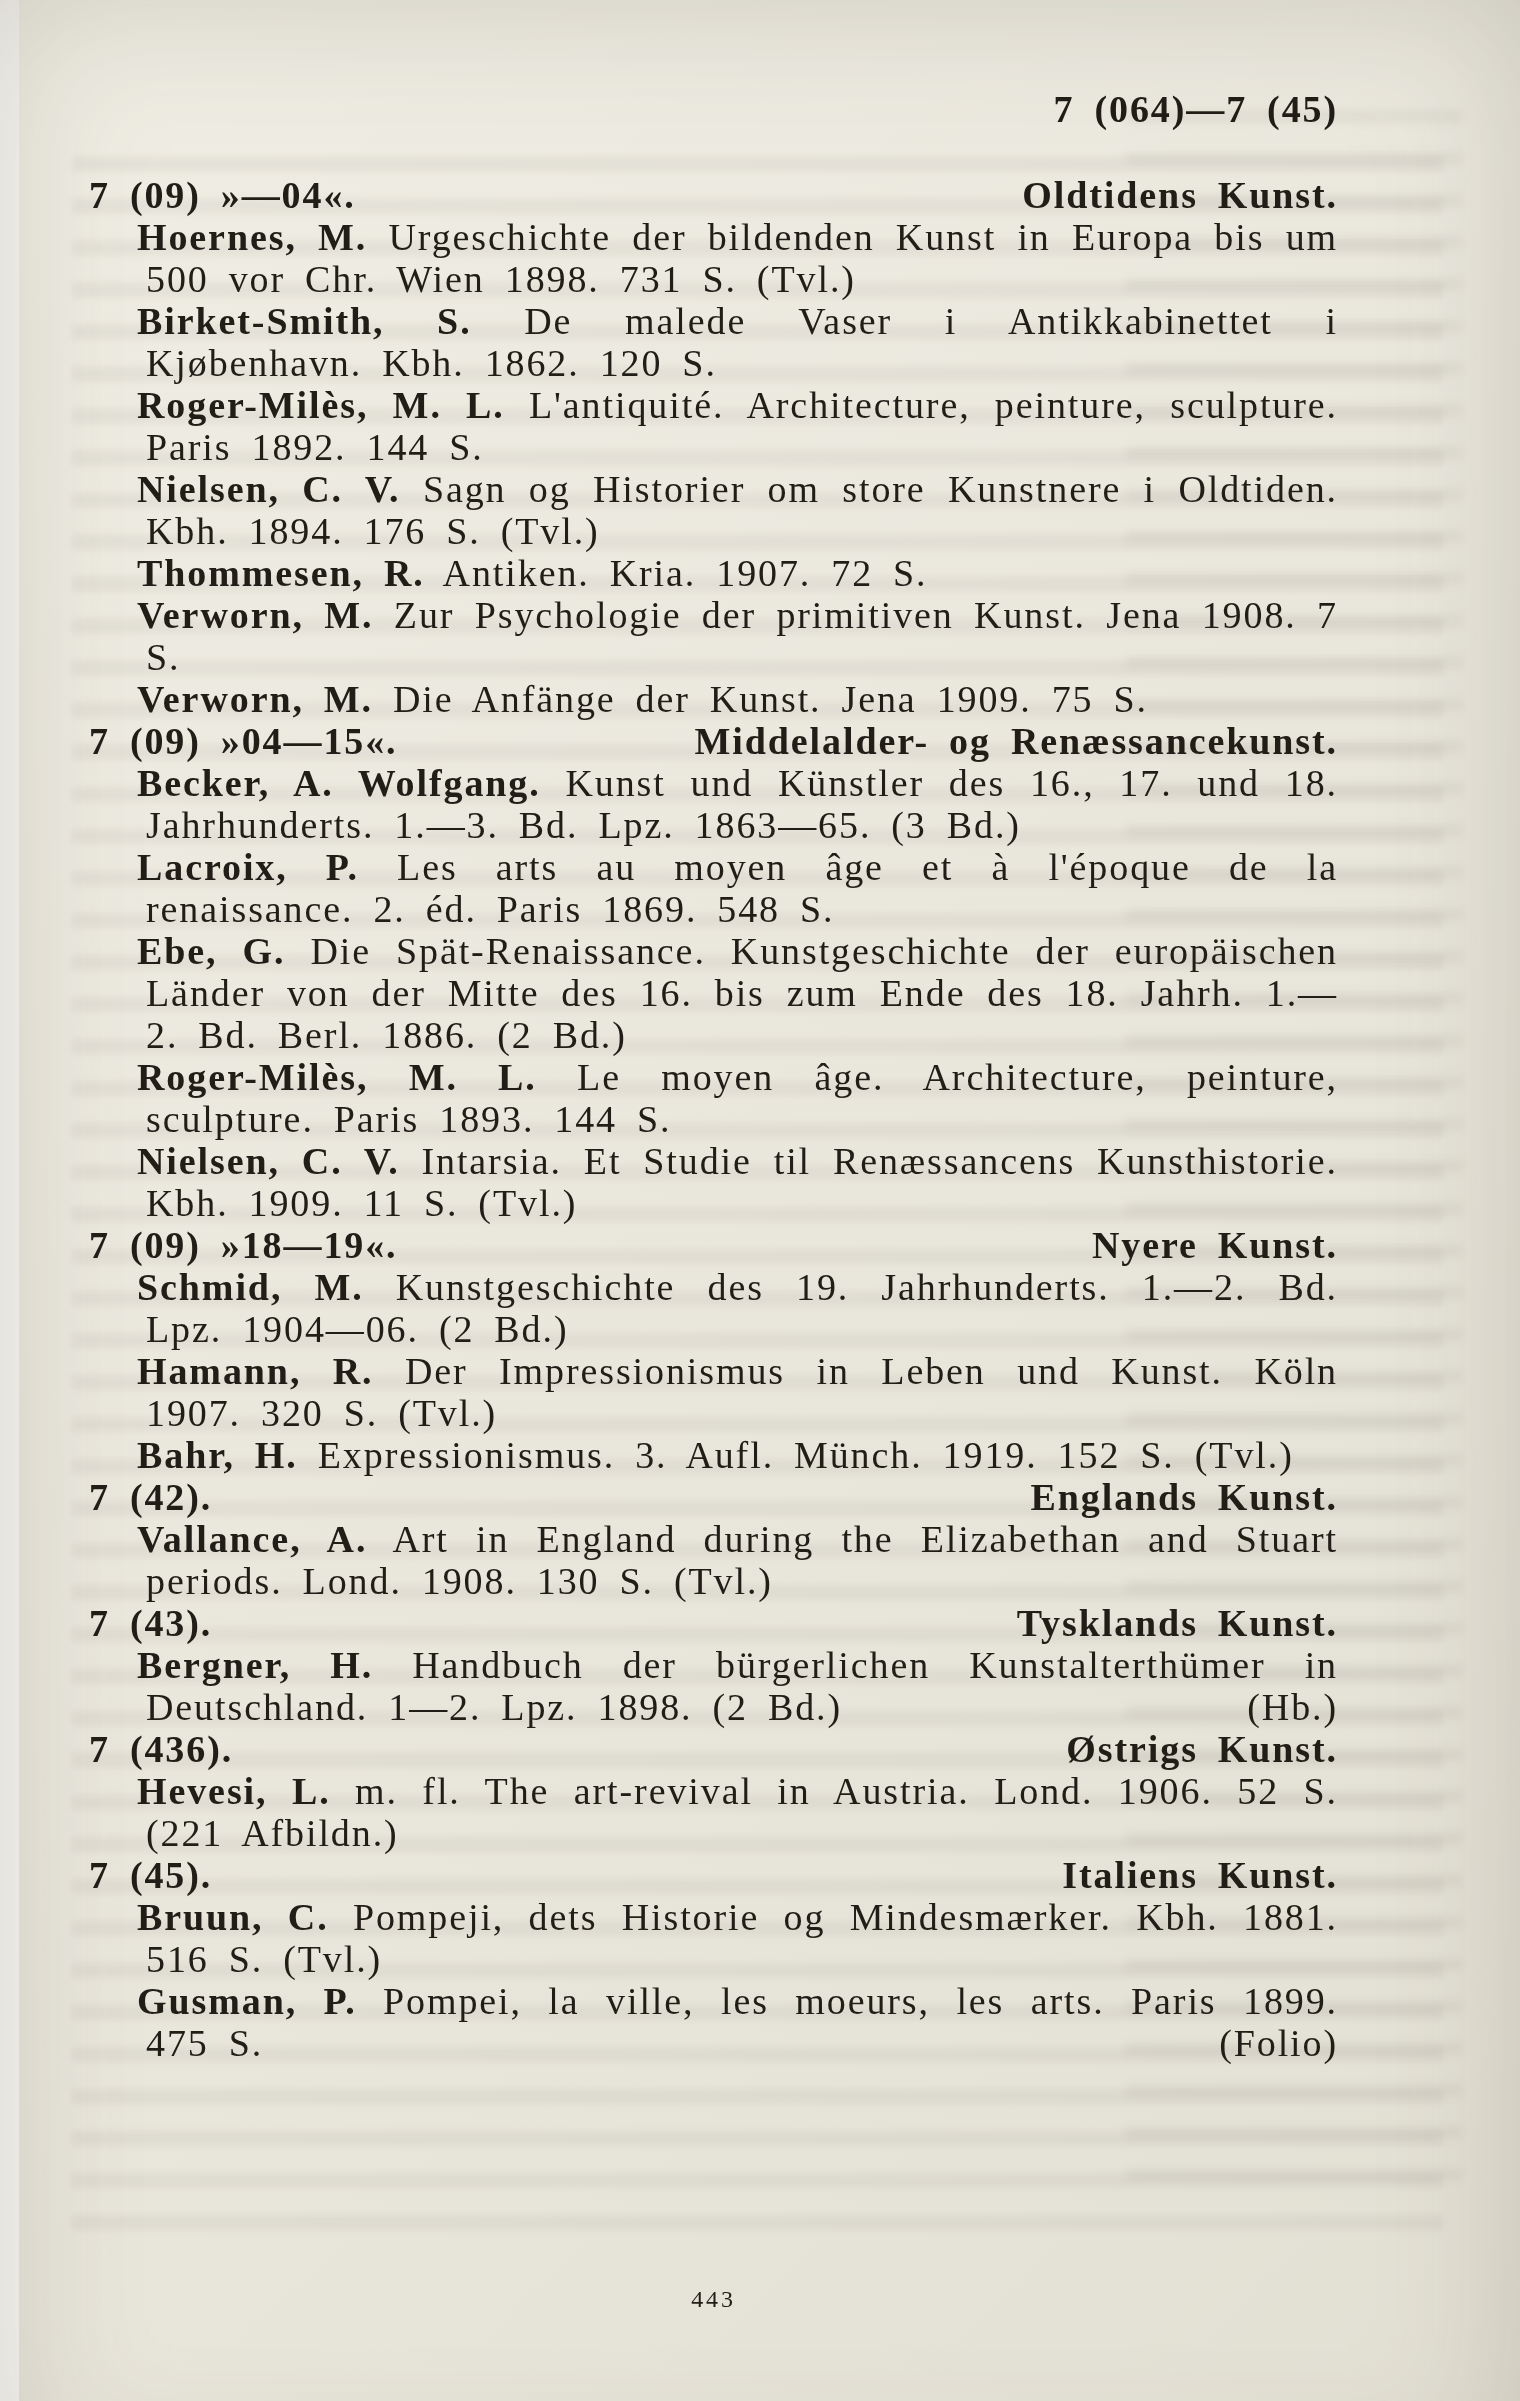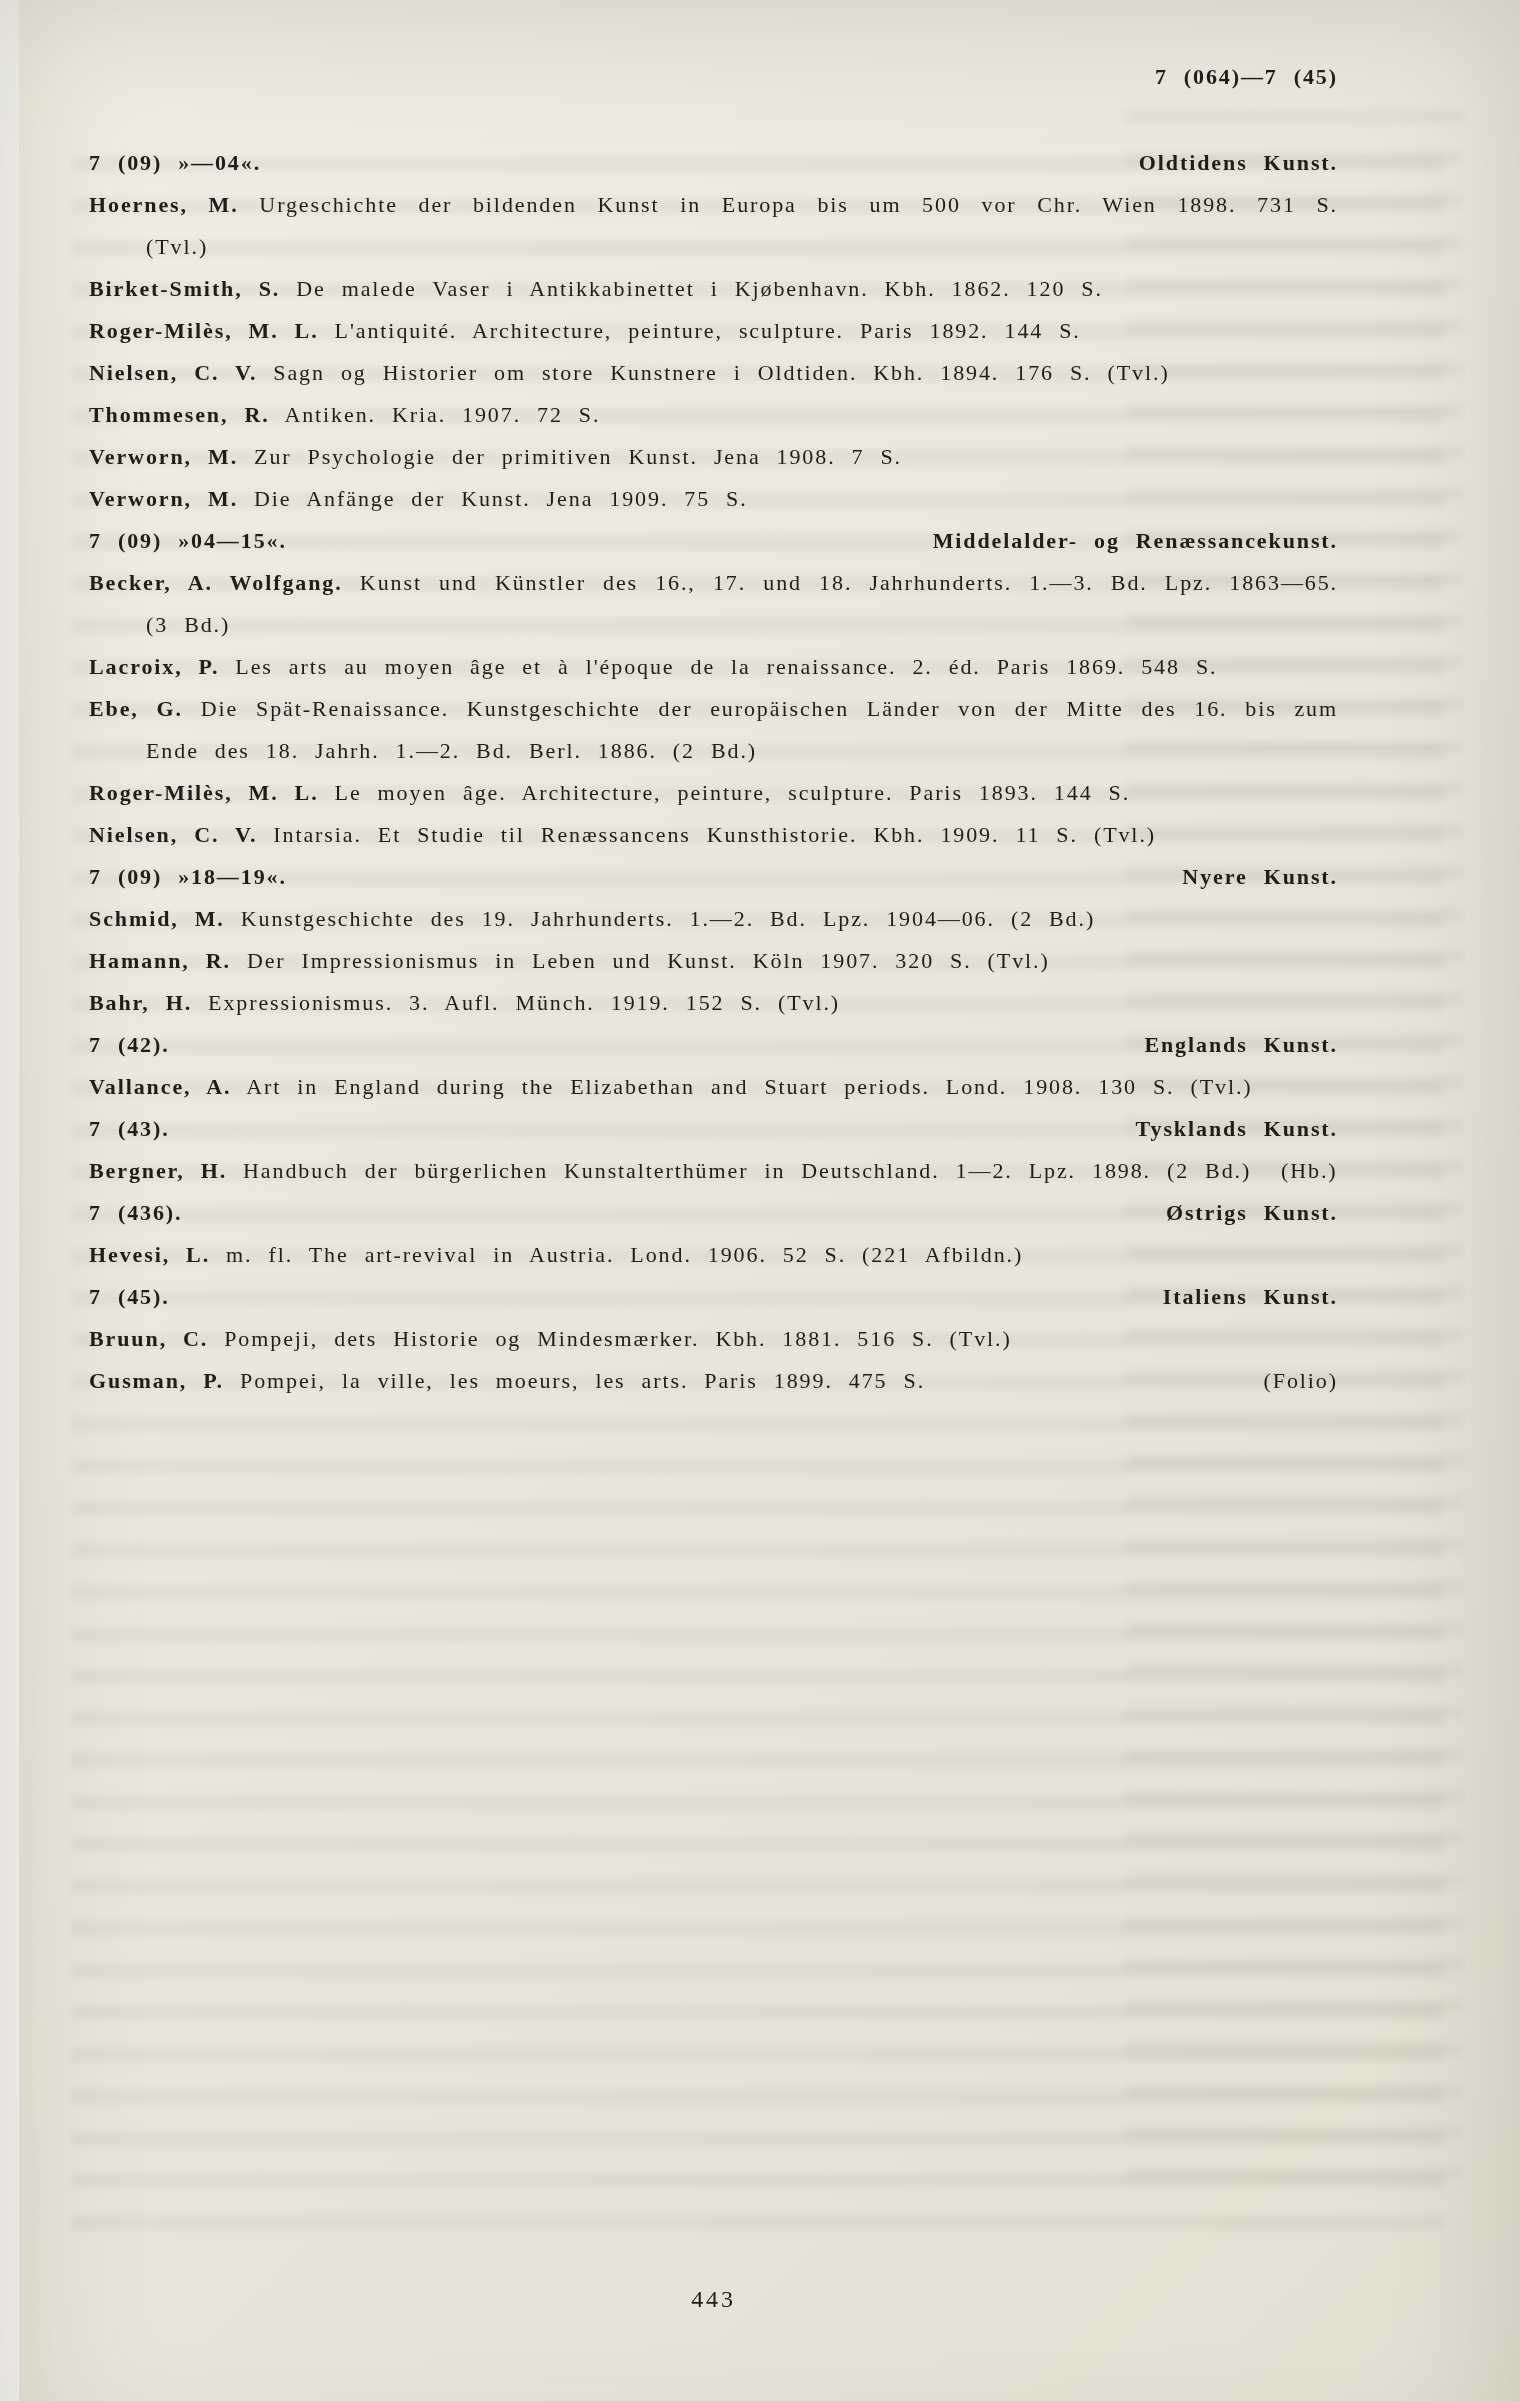--- a/index.html
+++ b/index.html
@@ -44,24 +44,24 @@
       to bottom,
       transparent 0px, transparent 14.4px,
       rgba(100, 95, 85, 0.20) 14.4px, rgba(100, 95, 85, 0.20) 27px,
       transparent 27px, transparent 42px);
     filter: blur(4.3px);
     opacity: 0.35;
     pointer-events: none;
   }
   .sheet {
     position: absolute;
-    left: 89px; top: 56px;
+    left: 89px; top: 88px;
     width: 1249px;
     color: #211d17;
-    font-size: 22px;
+    font-size: 38px;
     line-height: 42px;
     letter-spacing: 1.9px;
     word-spacing: 8.6px;
   }
   .range-header {
     text-align: right;
     font-weight: 700;
     margin-bottom: 44px;
   }
   .section-head {
@@ -69,21 +69,21 @@
     justify-content: space-between;
     font-weight: 700;
     white-space: nowrap;
   }
   .entry {
     margin: 0;
     text-align: justify;
     padding-left: 57px;
     text-indent: -57px;
   }
-  .entry .author { font-weight: 700; }
+  .entry .author { font-weight: 700; margin-left: 48px; }
   .entry .tail { float: right; font-weight: 400; }
   .pageno {
     position: absolute;
     left: 89px; top: 2286px;
     width: 1249px;
     text-align: center;
     color: #211d17;
     font-size: 24px;
     letter-spacing: 2.9px;
   }

